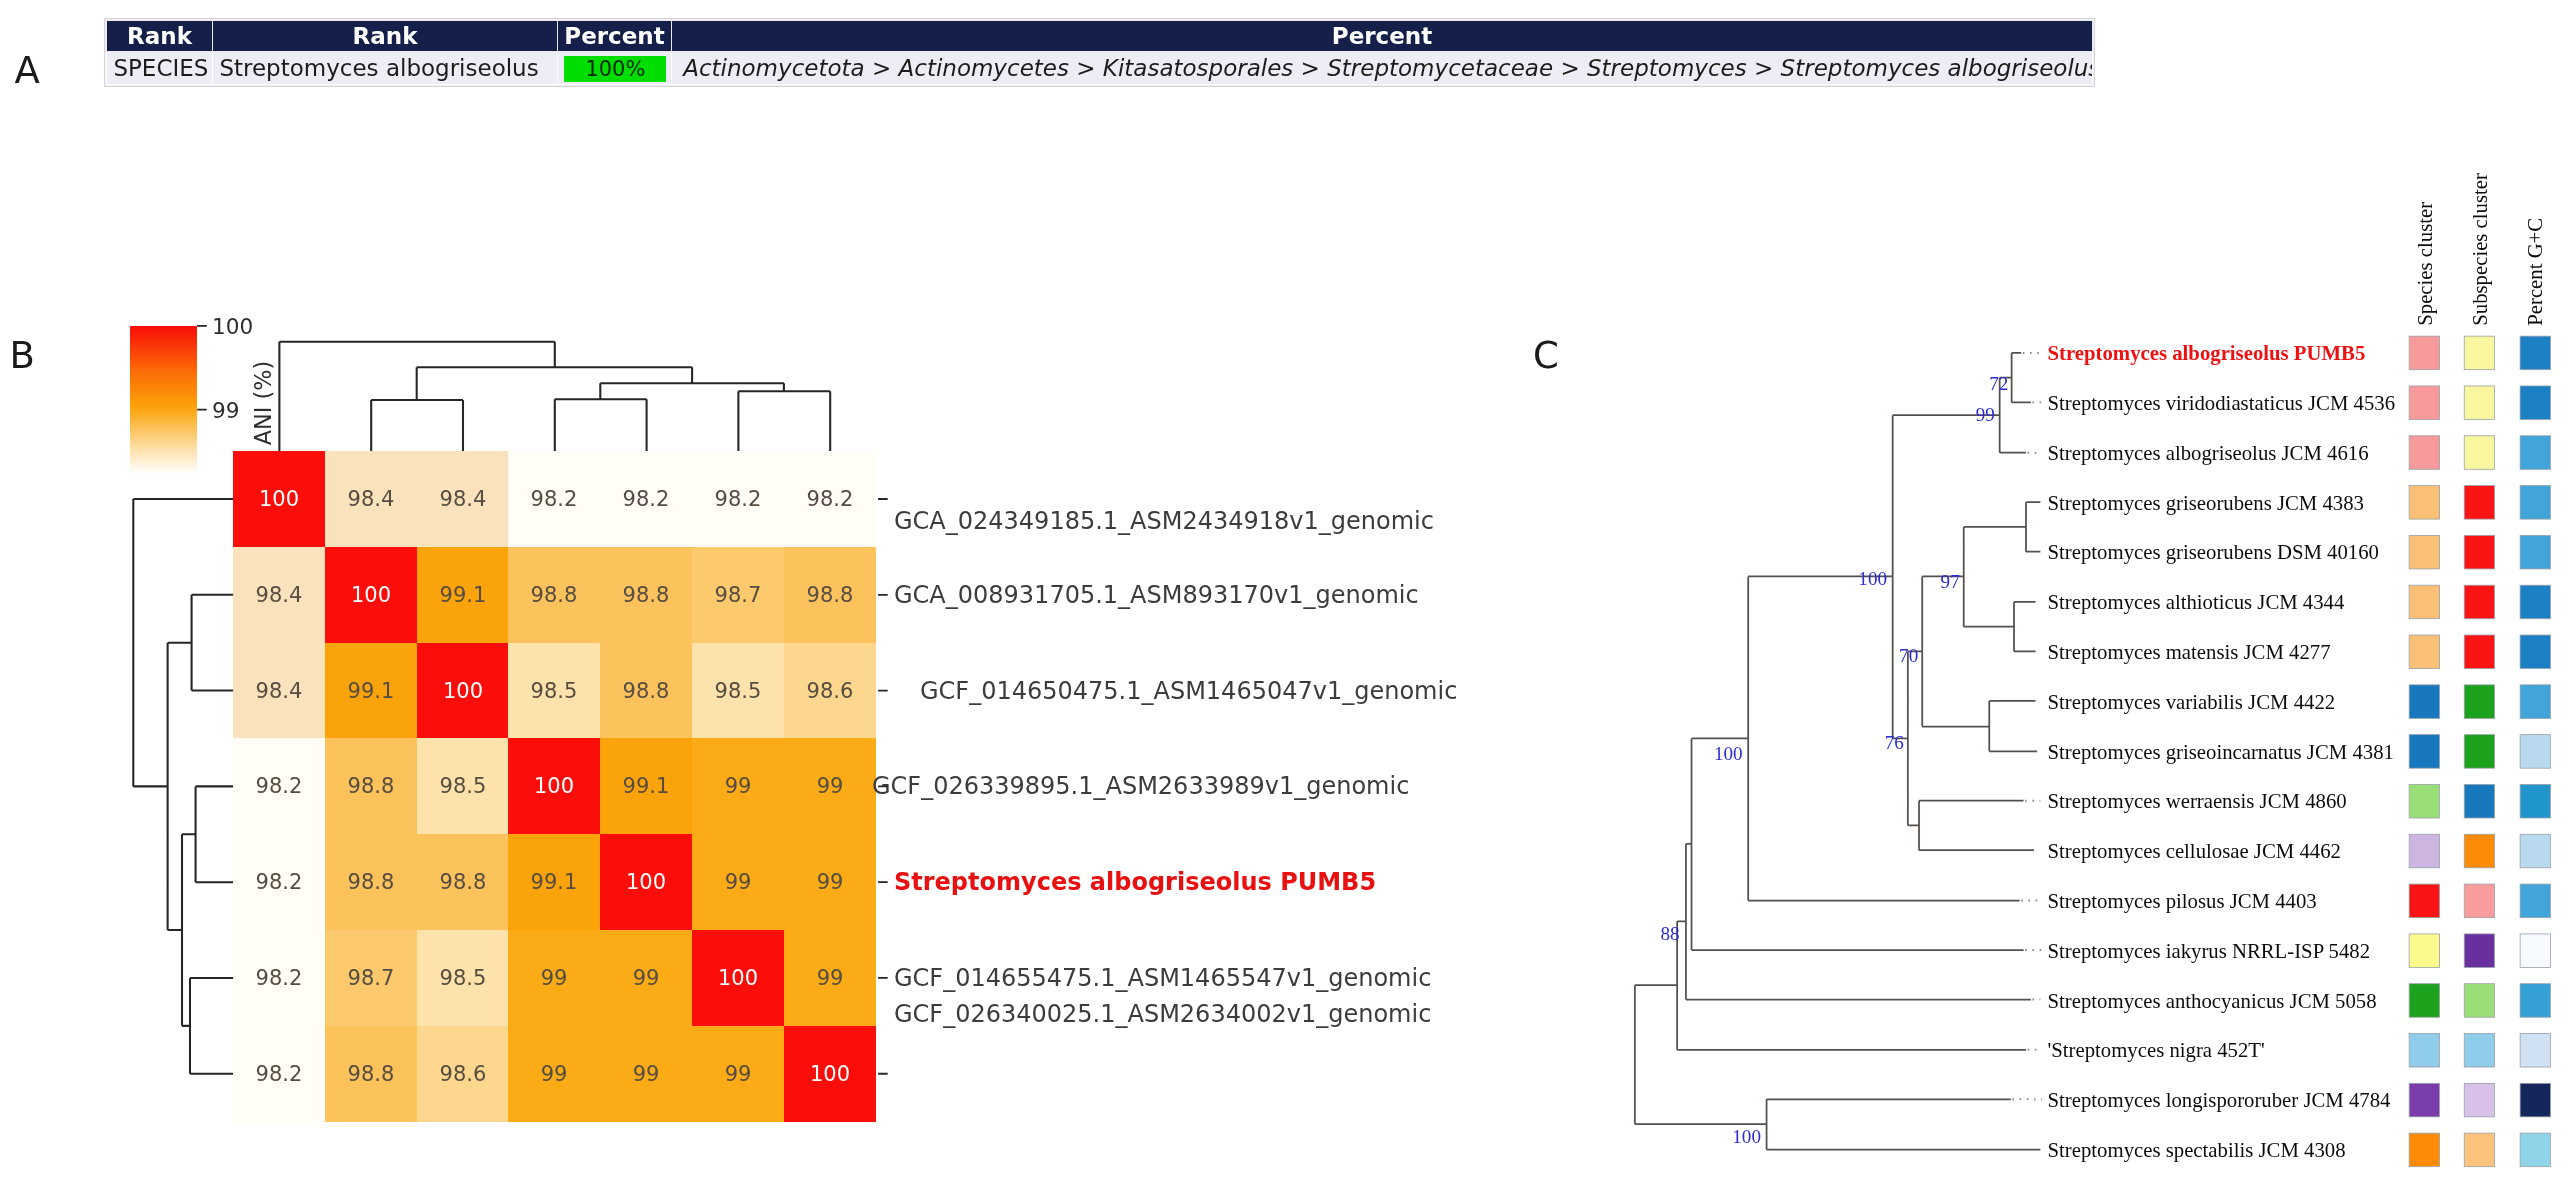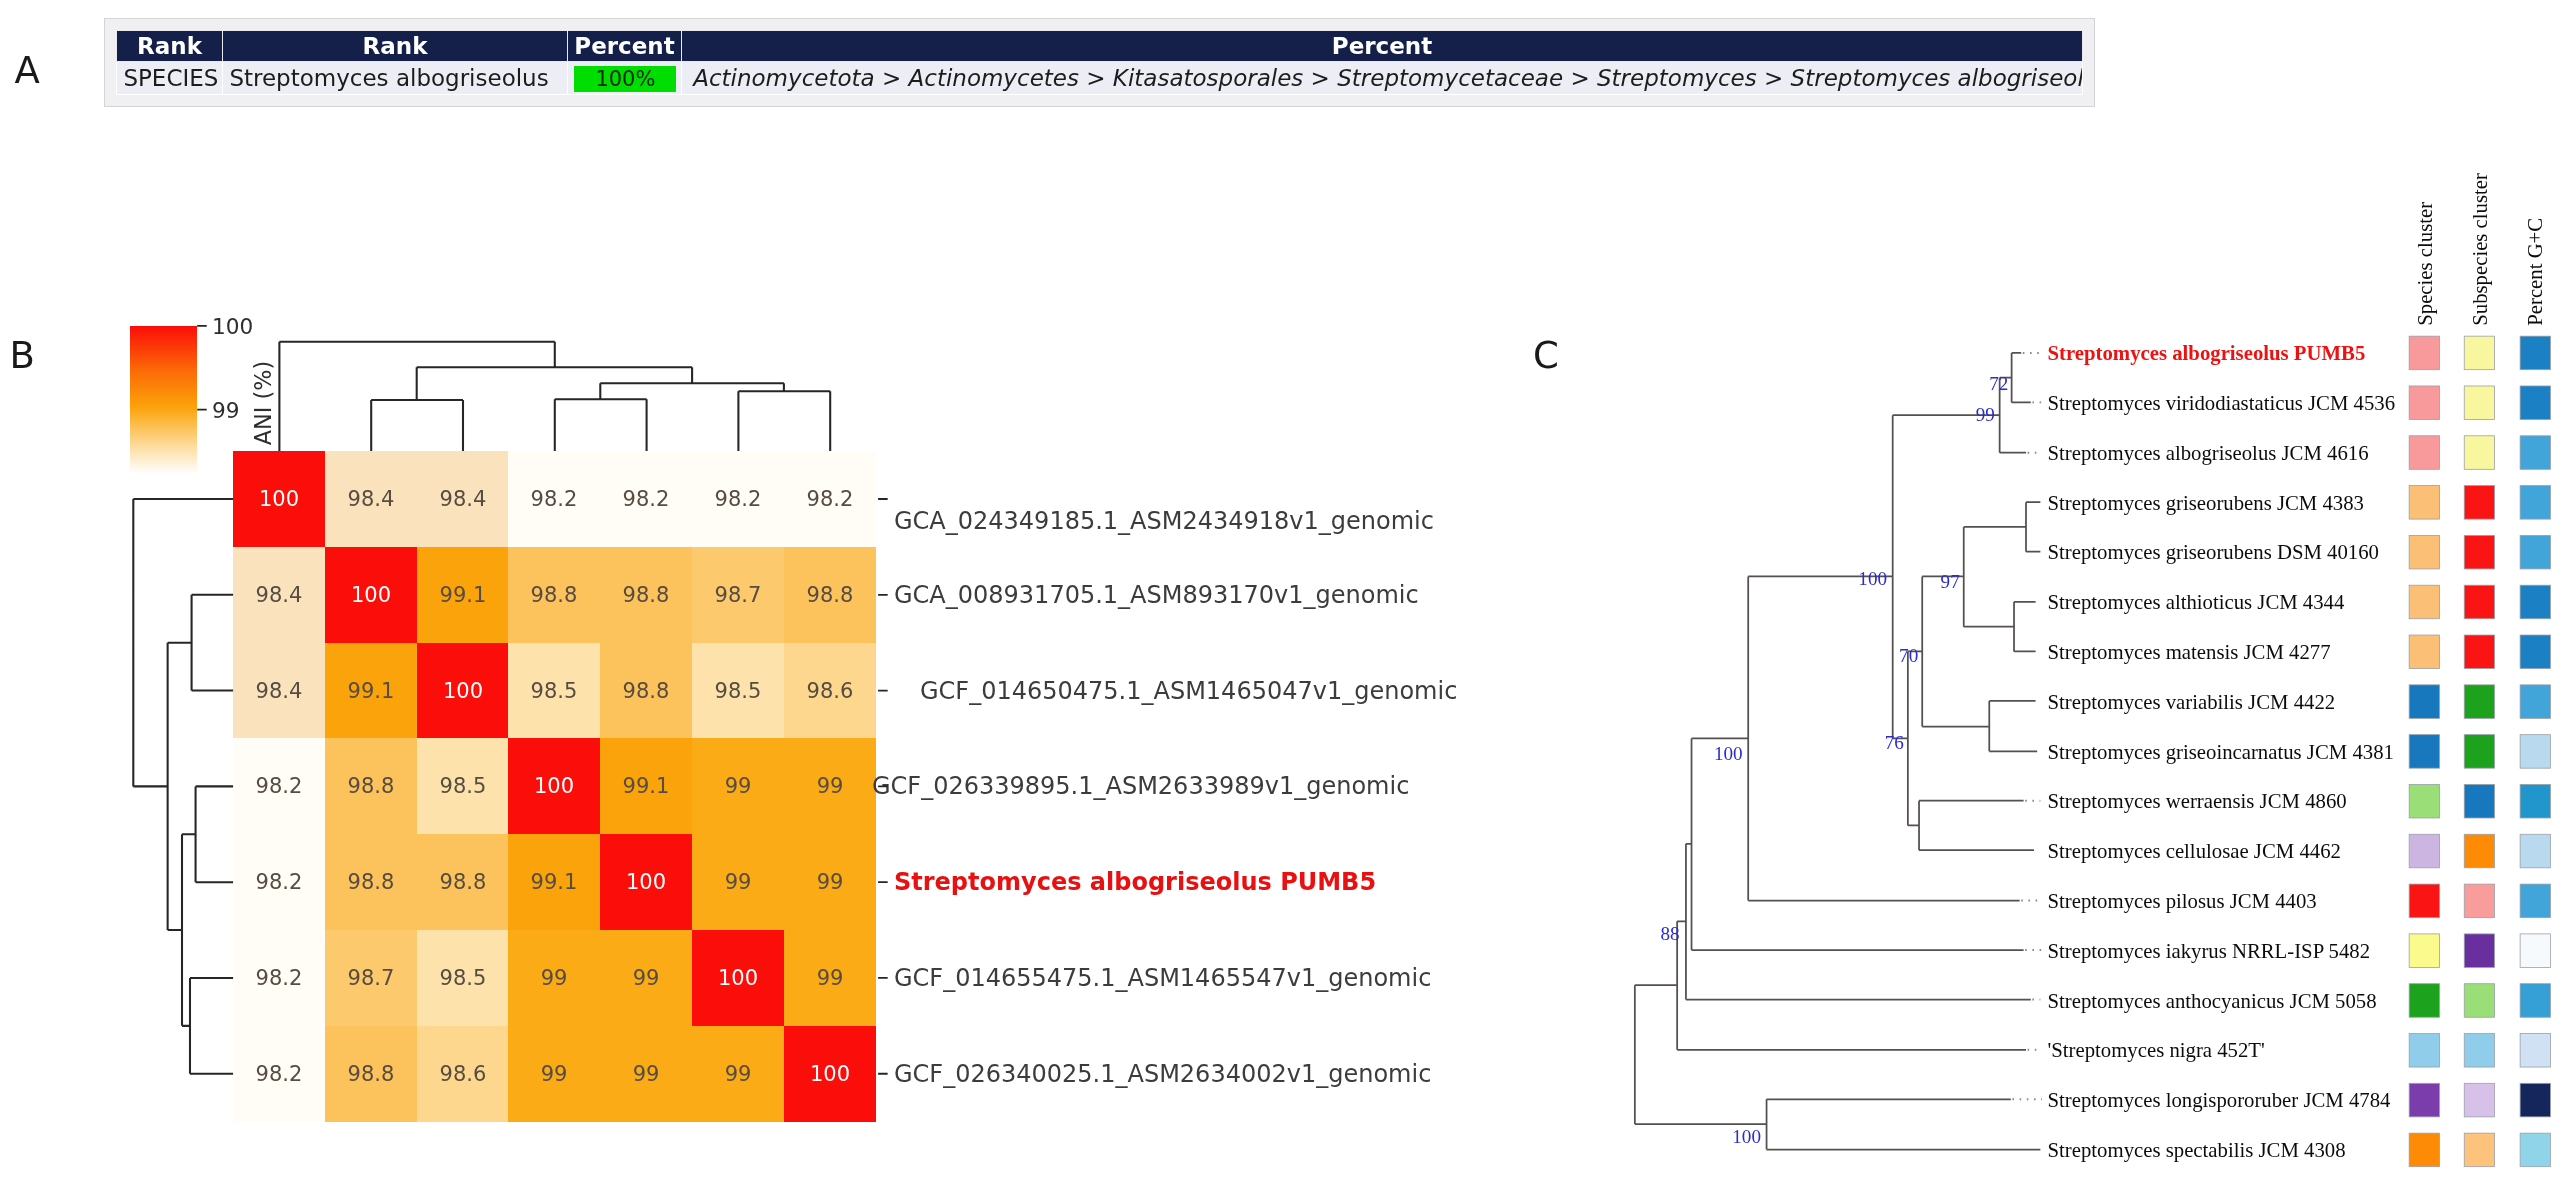--- a/index.html
+++ b/index.html
@@ -4,21 +4,21 @@
 <style>
   html,body{margin:0;padding:0;background:#ffffff;}
   #page{position:relative;width:2576px;height:1184px;background:#ffffff;overflow:hidden;
         font-family:"DejaVu Sans",sans-serif;}
   .abs{position:absolute;}
 
   
   .panel-letter{font:37px "DejaVu Sans",sans-serif;color:#1a1a1a;}
 
   
-  #tableA{left:104px;top:17.6px;width:1991px;background:#f0f0f3;border:1.6px solid #d4d4d8;padding:11px;box-sizing:border-box;}
+  #tableA{left:104px;top:17.6px;width:1991px;background:#f0f0f3;border:1.6px solid #d4d4d8;padding:1px;box-sizing:border-box;}
   #tableA table{width:100%;border-collapse:collapse;table-layout:fixed;}
   #tableA th{background:#14204a;color:#ffffff;font-weight:bold;font-size:23px;
              border:1.6px solid #e9e9ee;padding:2.4px 3.2px;text-align:center;}
   #tableA td{background:#ededf5;color:#1c1c1c;font-size:23px;border:1.6px solid #ffffff;
              padding:2.4px 6.4px;text-align:left;white-space:nowrap;overflow:hidden;}
   #tableA td.tax{text-align:left;font-style:italic;padding-left:11.2px;}
   .support-badge{display:inline-block;background:#00dd00;color:#062806;font-size:21px;
                  padding:0.8px 21px;line-height:24px;}
 
   
@@ -138,21 +138,21 @@
       <div class="hcell" style="left: 692px; top: 930px; width: 92px; height: 96px; background: rgb(251, 13, 9); color: rgb(255, 255, 255);">100</div>
       <div class="hcell" style="left: 784px; top: 930px; width: 92px; height: 96px; background: rgb(251, 171, 22); color: rgb(86, 76, 65);">99</div>
       <div class="hrow-label" style="left: 894px; top: 930px; height: 96px;">GCF_014655475.1_ASM1465547v1_genomic</div>
       <div class="hcell" style="left: 233px; top: 1026px; width: 92px; height: 96px; background: rgb(255, 253, 246); color: rgb(86, 76, 65);">98.2</div>
       <div class="hcell" style="left: 325px; top: 1026px; width: 92px; height: 96px; background: rgb(252, 194, 92); color: rgb(86, 76, 65);">98.8</div>
       <div class="hcell" style="left: 417px; top: 1026px; width: 92px; height: 96px; background: rgb(253, 215, 141); color: rgb(86, 76, 65);">98.6</div>
       <div class="hcell" style="left: 508px; top: 1026px; width: 92px; height: 96px; background: rgb(251, 171, 22); color: rgb(86, 76, 65);">99</div>
       <div class="hcell" style="left: 600px; top: 1026px; width: 92px; height: 96px; background: rgb(251, 171, 22); color: rgb(86, 76, 65);">99</div>
       <div class="hcell" style="left: 692px; top: 1026px; width: 92px; height: 96px; background: rgb(251, 171, 22); color: rgb(86, 76, 65);">99</div>
       <div class="hcell" style="left: 784px; top: 1026px; width: 92px; height: 96px; background: rgb(251, 13, 9); color: rgb(255, 255, 255);">100</div>
-      <div class="hrow-label" style="left: 894px; top: 1026px; height: 96px;">GCF_026340025.1_ASM2634002v1_genomic</div>
+      <div class="hrow-label" style="left: 894px; top: 966px; height: 96px;">GCF_026340025.1_ASM2634002v1_genomic</div>
     </div>
 
   <svg id="fig-svg" class="abs" style="left:0;top:0;" width="2576" height="1184" viewBox="0 0 3227 1483">
 
     <path class="dline" d="
       M350 428H695 M350 428V565 M695 428V460
       M522 460H867 M522 460V501 M867 460V480
       M752 480H982 M752 480V500 M982 480V490
       M465 501H580 M465 501V565 M580 501V565
       M695 500H810 M695 500V565 M810 500V565

